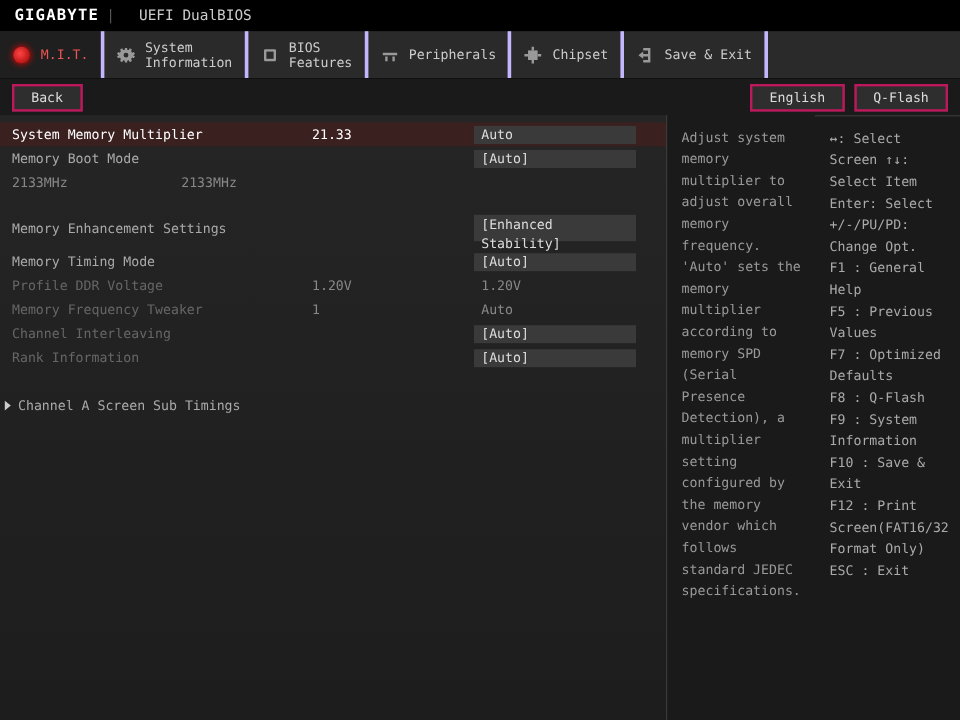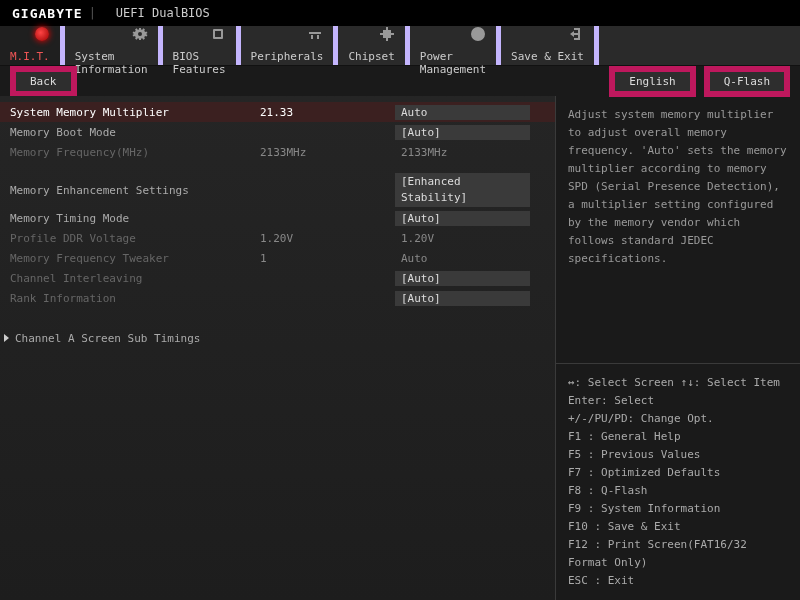--- a/index.html
+++ b/index.html
@@ -14,54 +14,53 @@
 .header {
   display: flex; align-items: center;
   height: 26px; padding: 0 12px;
   background: #000;
 }
 .brand { color: #fff; font-weight: bold; letter-spacing: 1px; font-size: 13px; }
 .brand-sub { color: #ccc; margin-left: 14px; font-size: 12px; }
 .brand-divider { color: #555; margin: 0 6px; }
 .tabs { display: flex; height: 40px; background: #2a2a2a; border-bottom: 1px solid #111; }
 .tab {
-  display: flex; align-items: flex-end; gap: 8px;
+  display: flex; align-items: center; gap: 8px;
   padding: 0 10px; color: #ccc; font-size: 11px;
-  border-right: 5px solid #c4b5fd;
+  border-right: 3px solid #c4b5fd;
   cursor: pointer;
-  flex-direction: column;
 }
 .tab.active { background: #1f1f1f; color: #e55; }
 .tab-icon { width: 16px; height: 16px; display:inline-flex; align-items:center; justify-content:center; }
 .tab-icon svg { fill: #999; }
 .mit-dot { width: 14px; height:14px; border-radius:50%; background: radial-gradient(circle at 40% 40%, #f44, #900); box-shadow:0 0 6px #f00; }
 .toolbar { display:flex; align-items:center; height: 30px; padding: 0 10px; gap:8px; }
 .btn {
   padding: 3px 14px; background: #2e2e2e; color:#ddd;
-  border:6px solid #be185d; font-size:11px; cursor:pointer;
+  border:2px solid #be185d; font-size:11px; cursor:pointer;
 }
 .spacer { flex:1; }
 .main { display:flex; height: calc(600px - 26px - 40px - 30px); }
 .left { flex:1; padding: 6px 0; background: linear-gradient(180deg,#252525,#1d1d1d); overflow:hidden; }
-.right { width: 245px; border-left:1px solid #3a3a3a; display:flex; flex-direction:column; }
+.right { width: 245px; border-left:1px solid #3a3a3a; display:flex; flex-direction:row; }
 .row {
   display:flex; align-items:center; height:20px;
   padding: 0 10px; gap:20px; font-size:11px;
 }
 .row.selected { background:#3b2020; color:#fff; }
 .row.dim { color:#666; }
 .label { width: 230px; white-space:nowrap; overflow:hidden; }
 .valcol { width: 115px; color:#888; }
 .row.selected .valcol { color:#fff; }
 .input {
   width: 135px; padding: 1px 6px;
   background:#3a3a3a; color:#ddd; font-size:11px;
   border:none; display:inline-block;
 }
-.input.multi { height:34px; line-height:16px; }
+.input.multi { height:22px; line-height:16px; }
 .static { width:135px; padding:1px 6px; color:#888; }
 .arrow-row { display:flex; align-items:center; height:20px; padding:0 4px; gap:6px; font-size:11px; color:#aaa; cursor:pointer;}
 .tri { width:0;height:0;border-top:4px solid transparent;border-bottom:4px solid transparent;border-left:5px solid #ccc; }
 .help {
   flex:1; padding:10px 12px; font-size:11px; line-height:18px; color:#999;
 }
 .keys { border-top:1px solid #3a3a3a; padding:10px 12px; font-size:11px; color:#aaa; line-height:18px; white-space:pre-line; }
 .gap { height:10px; }
 </style>
 </head>
@@ -108,30 +107,20 @@
     <span>Peripherals</span>
   </div>
   <div class="tab">
     <span class="tab-icon">
         <svg viewBox="0 0 16 16">
           <rect x="4" y="4" width="8" height="8"></rect>
           <path d="M7 1h2v3H7zM7 12h2v3H7zM1 7h3v2H1zM12 7h3v2h-3z"></path>
         </svg>
       </span>
     <span>Chipset</span>
-  </div>
-  <div class="tab">
-    <span class="tab-icon">
-        <svg viewBox="0 0 16 16">
-          <path d="M8 1a7 7 0 107 7 7 7 0 00-7-7zm0 3v4"></path>
-          <circle cx="8" cy="8" r="5" fill="none" stroke="#999" stroke-width="1.5"></circle>
-        </svg>
-      </span>
-    <span style="white-space:pre-line">Power
-Management</span>
   </div>
   <div class="tab">
     <span class="tab-icon">
         <svg viewBox="0 0 16 16">
           <path d="M6 2h6v12H6v-2h4V4H6zM2 8l4-3v2h4v2H6v2z"></path>
         </svg>
       </span>
     <span>Save &amp; Exit</span>
   </div>
 </div>
@@ -149,21 +138,20 @@
       <span class="label">System Memory Multiplier</span>
       <span class="valcol">21.33</span>
       <span class="input">Auto</span>
     </div>
     <div class="row">
       <span class="label">Memory Boot Mode</span>
       <span class="valcol"></span>
       <span class="input">[Auto]</span>
     </div>
     <div class="row dim">
-      <span class="label">Memory Frequency(MHz)</span>
       <span class="valcol">2133MHz</span>
       <span class="static">2133MHz</span>
     </div>
     <div class="gap"></div>
     <div class="row" style="height:36px">
       <span class="label">Memory Enhancement Settings</span>
       <span class="valcol"></span>
       <span class="input multi">[Enhanced Stability]</span>
     </div>
     <div class="row">

